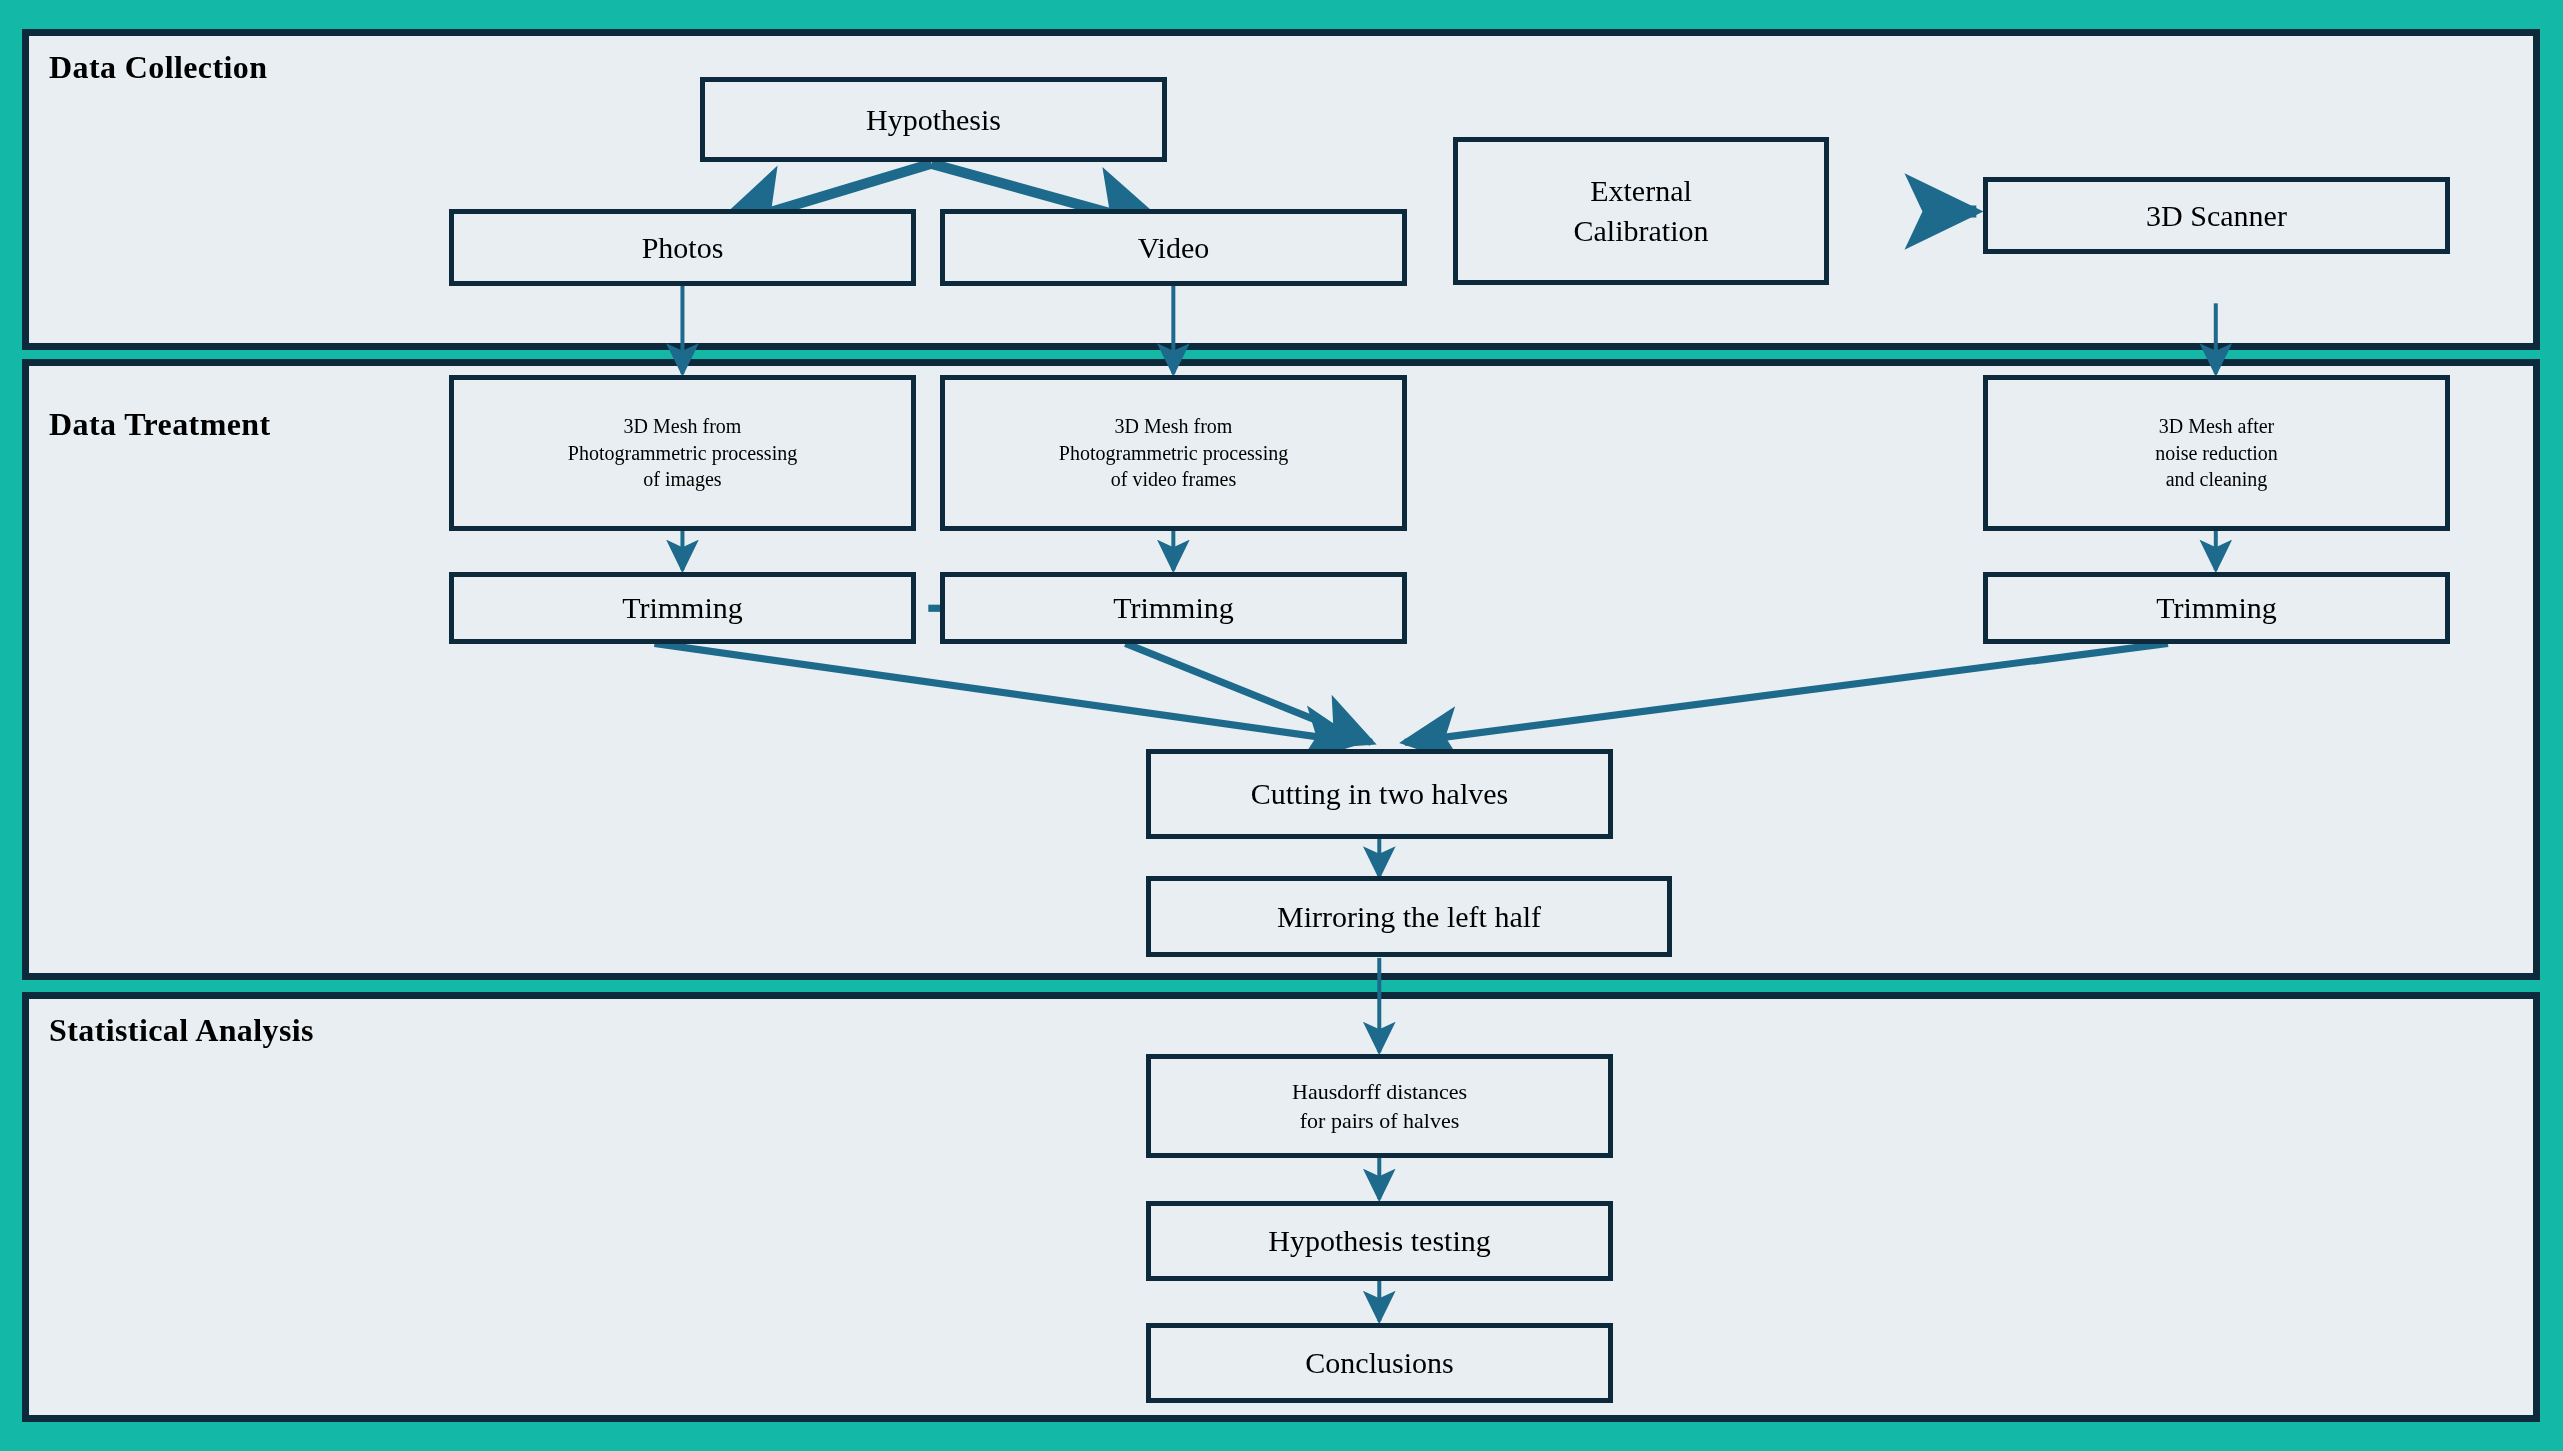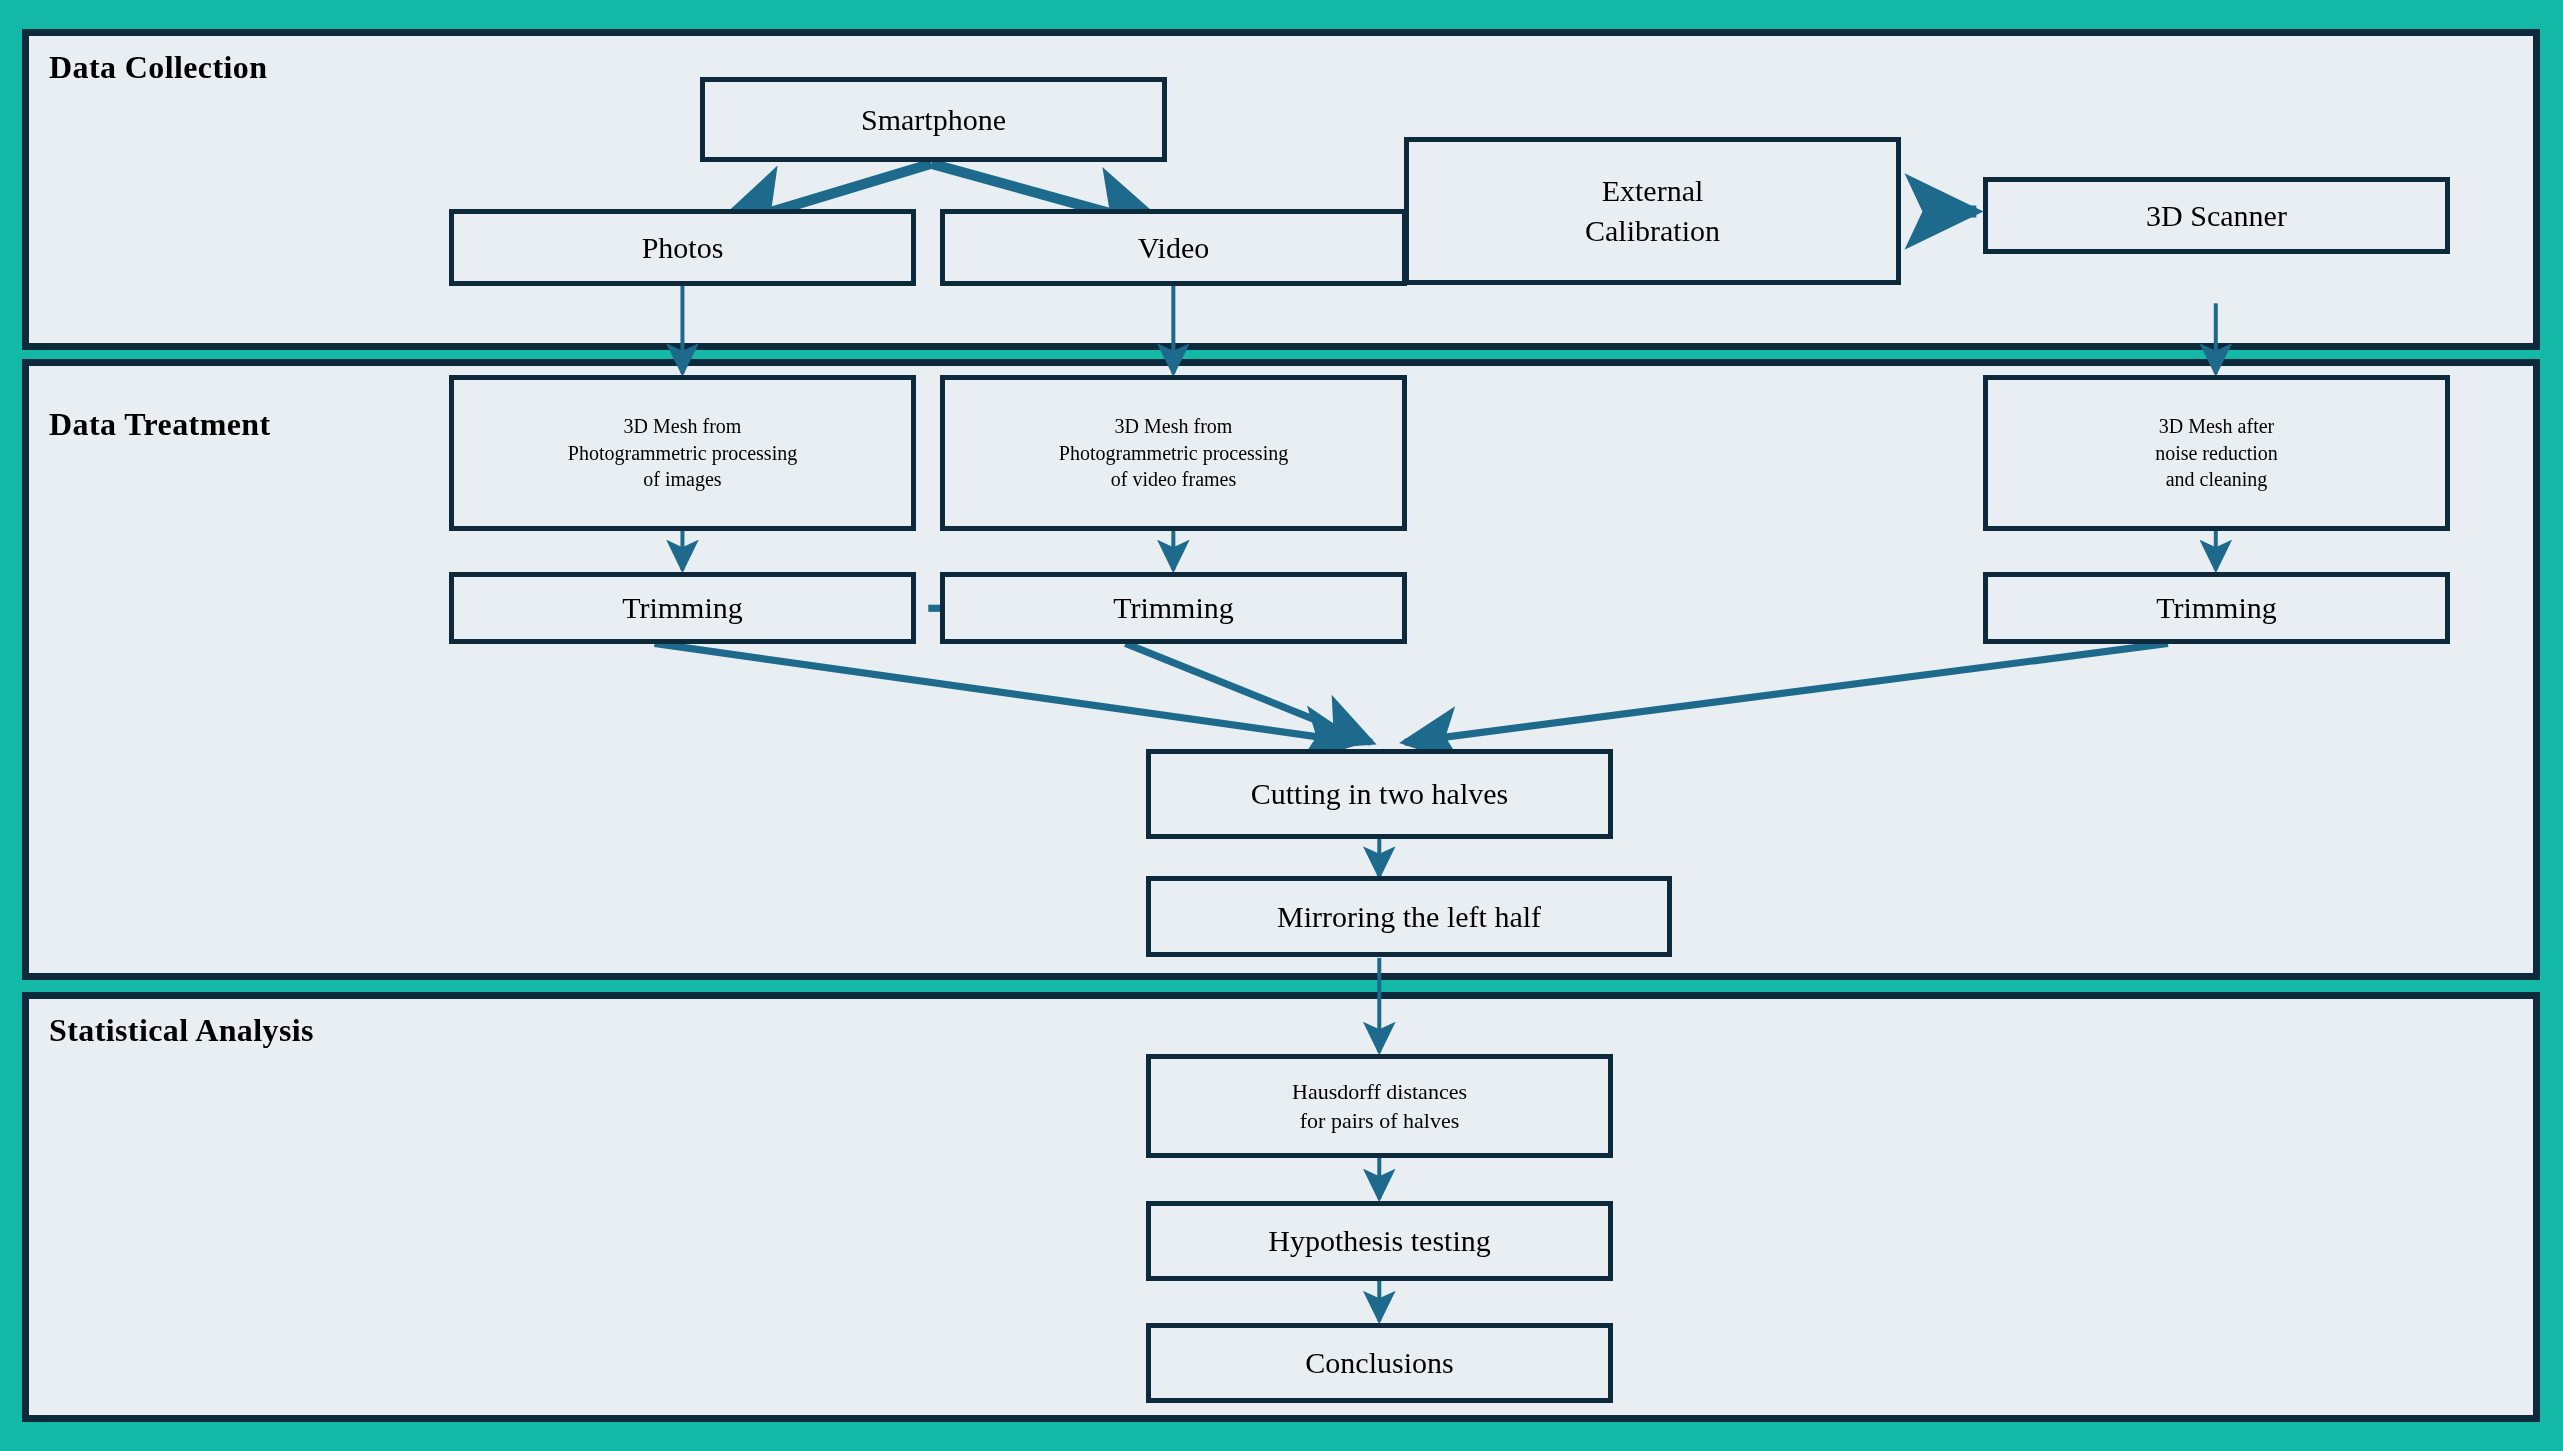--- a/index.html
+++ b/index.html
@@ -115,27 +115,27 @@
       <path d="M1728,1040 L1728,1098" stroke-width="5" marker-end="url(#ah)"></path>
 
       <path d="M1728,1200 L1728,1318" stroke-width="5" marker-end="url(#ah)"></path>
 
       <path d="M1728,1449 L1728,1502" stroke-width="5" marker-end="url(#ah)"></path>
 
       <path d="M1728,1602 L1728,1655" stroke-width="5" marker-end="url(#ah)"></path>
     </g>
   </svg>
 
-  <div class="node big" style="left:700px; top:77px; width:467px; height:85px;">Smartphone</div>
+  <div class="node big" style="left:700px; top:77px; width:467px; height:85px;">Hypothesis</div>
 
   <div class="node big" style="left:449px; top:209px; width:467px; height:77px;">Photos</div>
 
   <div class="node big" style="left:940px; top:209px; width:467px; height:77px;">Video</div>
 
-  <div class="node big" style="left:1404px; top:137px; width:497px; height:148px; white-space:pre-line;">External
+  <div class="node big" style="left:1453px; top:137px; width:376px; height:148px; white-space:pre-line;">External
 Calibration</div>
 
   <div class="node big" style="left:1983px; top:177px; width:467px; height:77px;">3D Scanner</div>
 
   <div class="node small" style="left:449px; top:375px; width:467px; height:156px; white-space:pre-line;">3D Mesh from
 Photogrammetric processing
 of images</div>
 
   <div class="node small" style="left:940px; top:375px; width:467px; height:156px; white-space:pre-line;">3D Mesh from
 Photogrammetric processing

